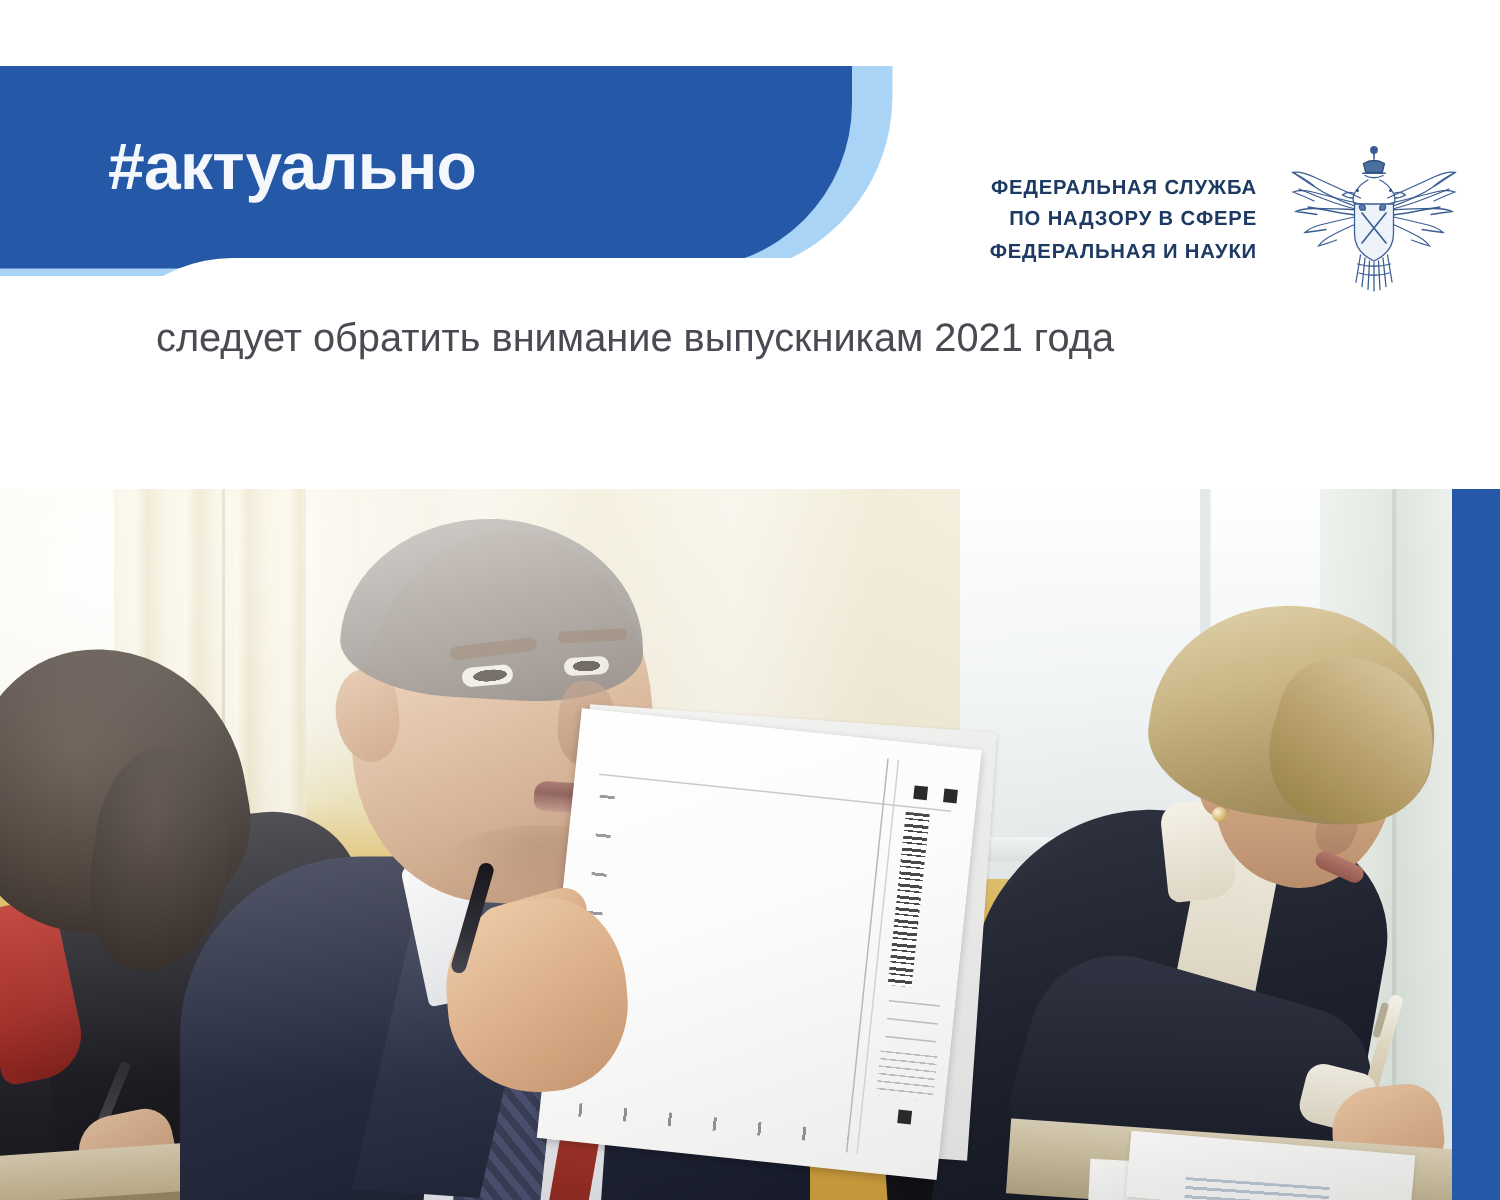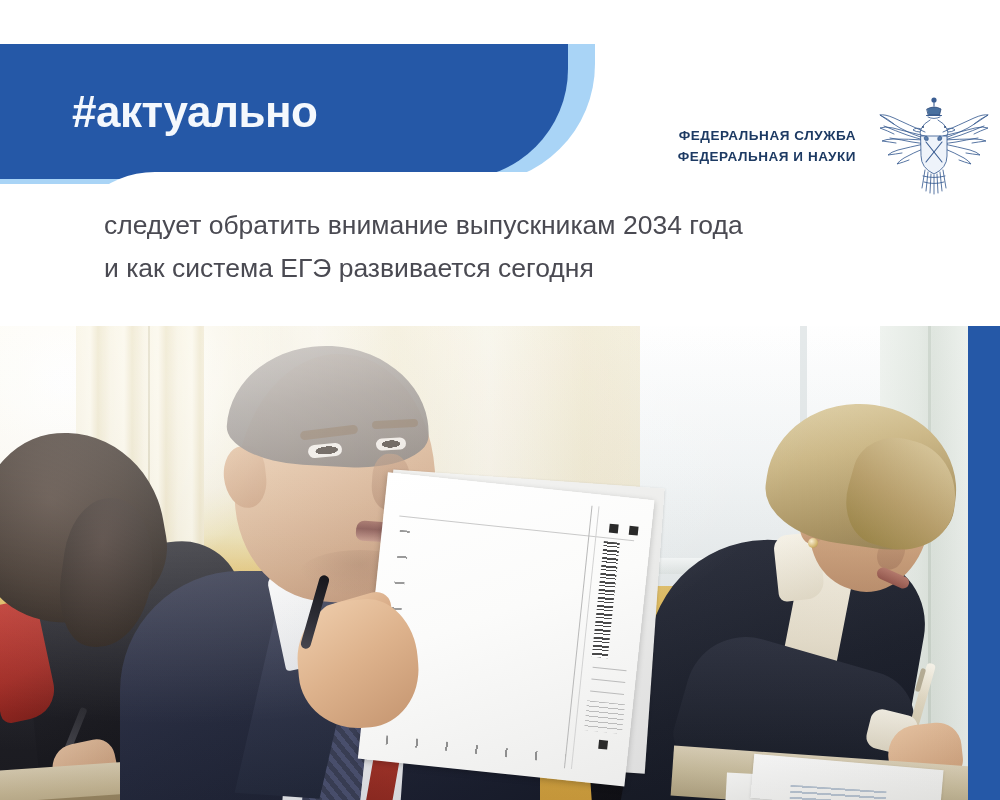--- a/index.html
+++ b/index.html
@@ -82,21 +82,21 @@
     left: 0;
     top: 218px;
     width: 200px;
     height: 120px;
     background: #ffffff;
   }
 
   
   .logo-block {
     position: absolute;
-    right: 2px;
+    right: 20px;
     top: 52px;
     display: flex;
     align-items: center;
     gap: 14px;
   }
   .logo-text {
     text-align: right;
     color: #1d3a63;
     font-size: 13.5px;
     font-weight: bold;
@@ -598,20 +598,21 @@
     <div class="header-panel"></div>
 
     <div class="hashtag">#актуально</div>
 
     <div class="content-card"></div>
     <div class="card-filler-left"></div>
 
     <div class="logo-block">
       <div class="logo-text">
         <div>ФЕДЕРАЛЬНАЯ СЛУЖБА</div>
+        <div>ПО НАДЗОРУ В СФЕРЕ</div>
         <div>ФЕДЕРАЛЬНАЯ И НАУКИ</div>
       </div>
 
       <svg class="logo-emblem" viewBox="0 0 128 100" xmlns="http://www.w3.org/2000/svg">
         <g fill="none" stroke="#3a5d92" stroke-width="0.85" stroke-linecap="round">
 
           <path d="M64 5 v5" stroke-width="1.1"></path>
           <ellipse cx="64" cy="4" rx="2.6" ry="2.6" fill="#3a5d92" stroke="none"></ellipse>
           <path d="M57 13 q7 -4 14 0 l-1.5 6 h-11 z" fill="#49709f" stroke="#2f4d7c"></path>
           <path d="M56.5 19.5 h15" stroke-width="1"></path>
@@ -650,22 +651,21 @@
           <path d="M71 44 q2 -3 -1 -4 q-3 1 -2 4 z" fill="#5a7dab" stroke="#3a5d92"></path>
 
           <path d="M55 74 l-3 18 M58 76 l-2 19 M61 78 l-1 19 M64 79 l0 19 M67 78 l1 19 M70 76 l2 19 M73 74 l3 18"></path>
           <path d="M53 80 q11 3 22 0"></path>
           <path d="M54 86 q10 3 20 0"></path>
         </g>
       </svg>
     </div>
 
     <div class="headline">
-      <span class="headline-line">следует обратить внимание выпускникам 2034 года</span>
-      <span class="headline-line">и как система ЕГЭ развивается сегодня</span>
+      <span class="headline-line">следует обратить внимание выпускникам 2021 года</span>
     </div>
   </div>
 
   <div class="photo">
     <div class="scene">
 
       <div class="wall"></div>
       <div class="window-left"></div>
       <div class="molding"></div>
       <div class="blinds"></div>

